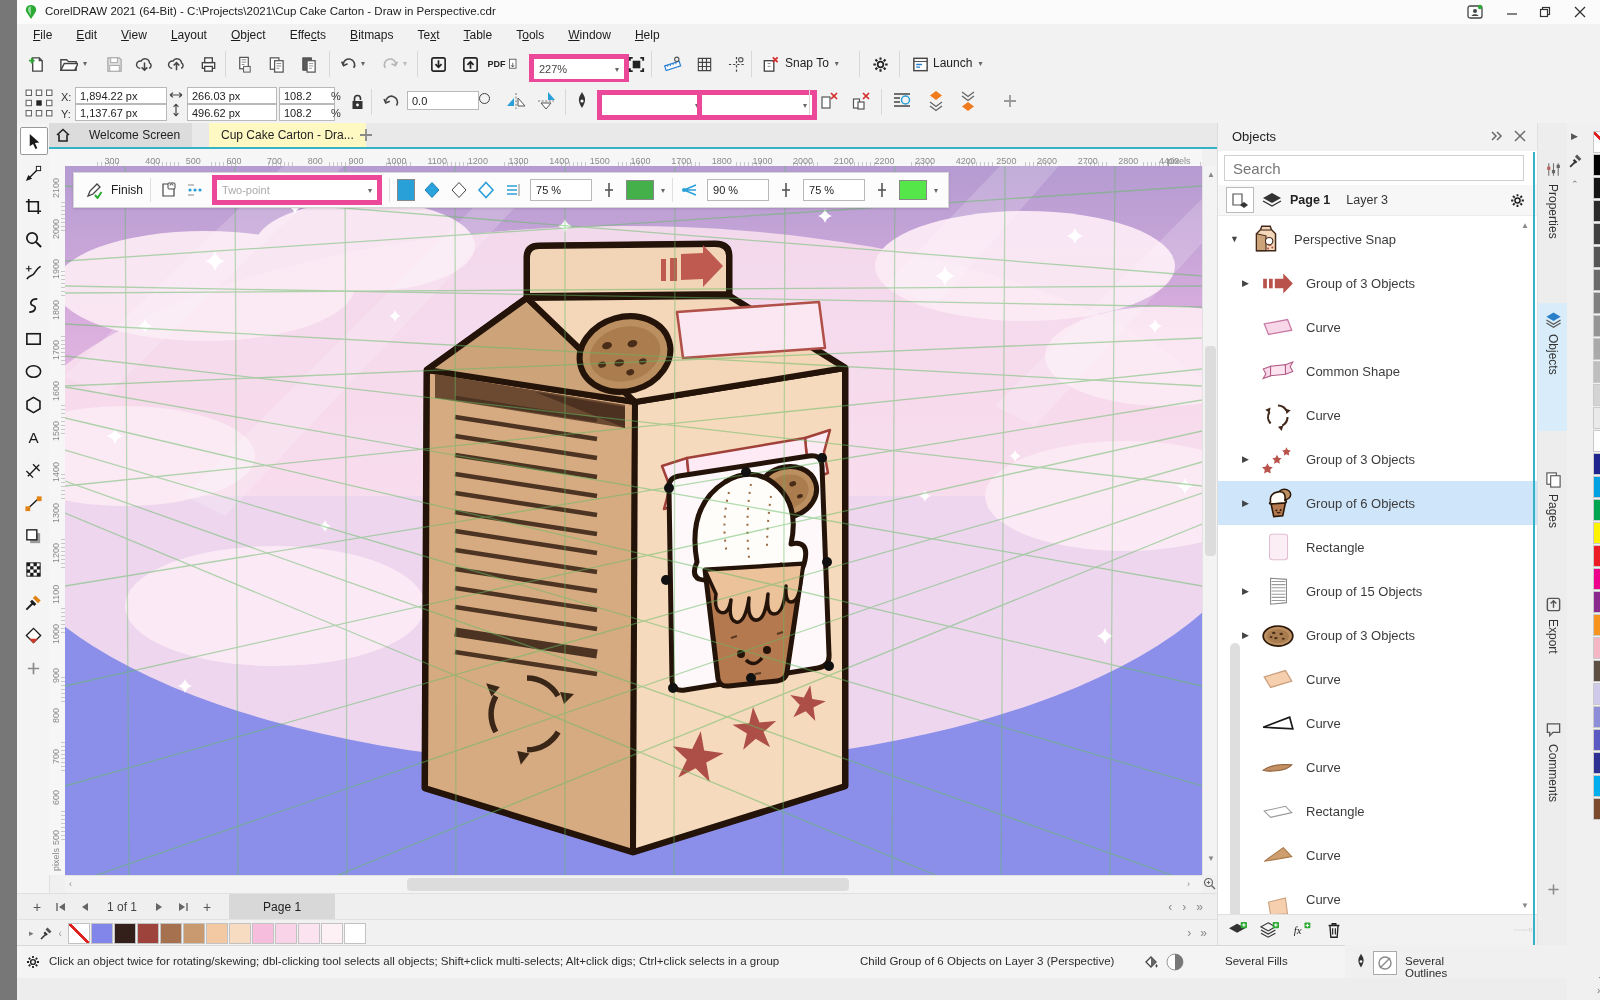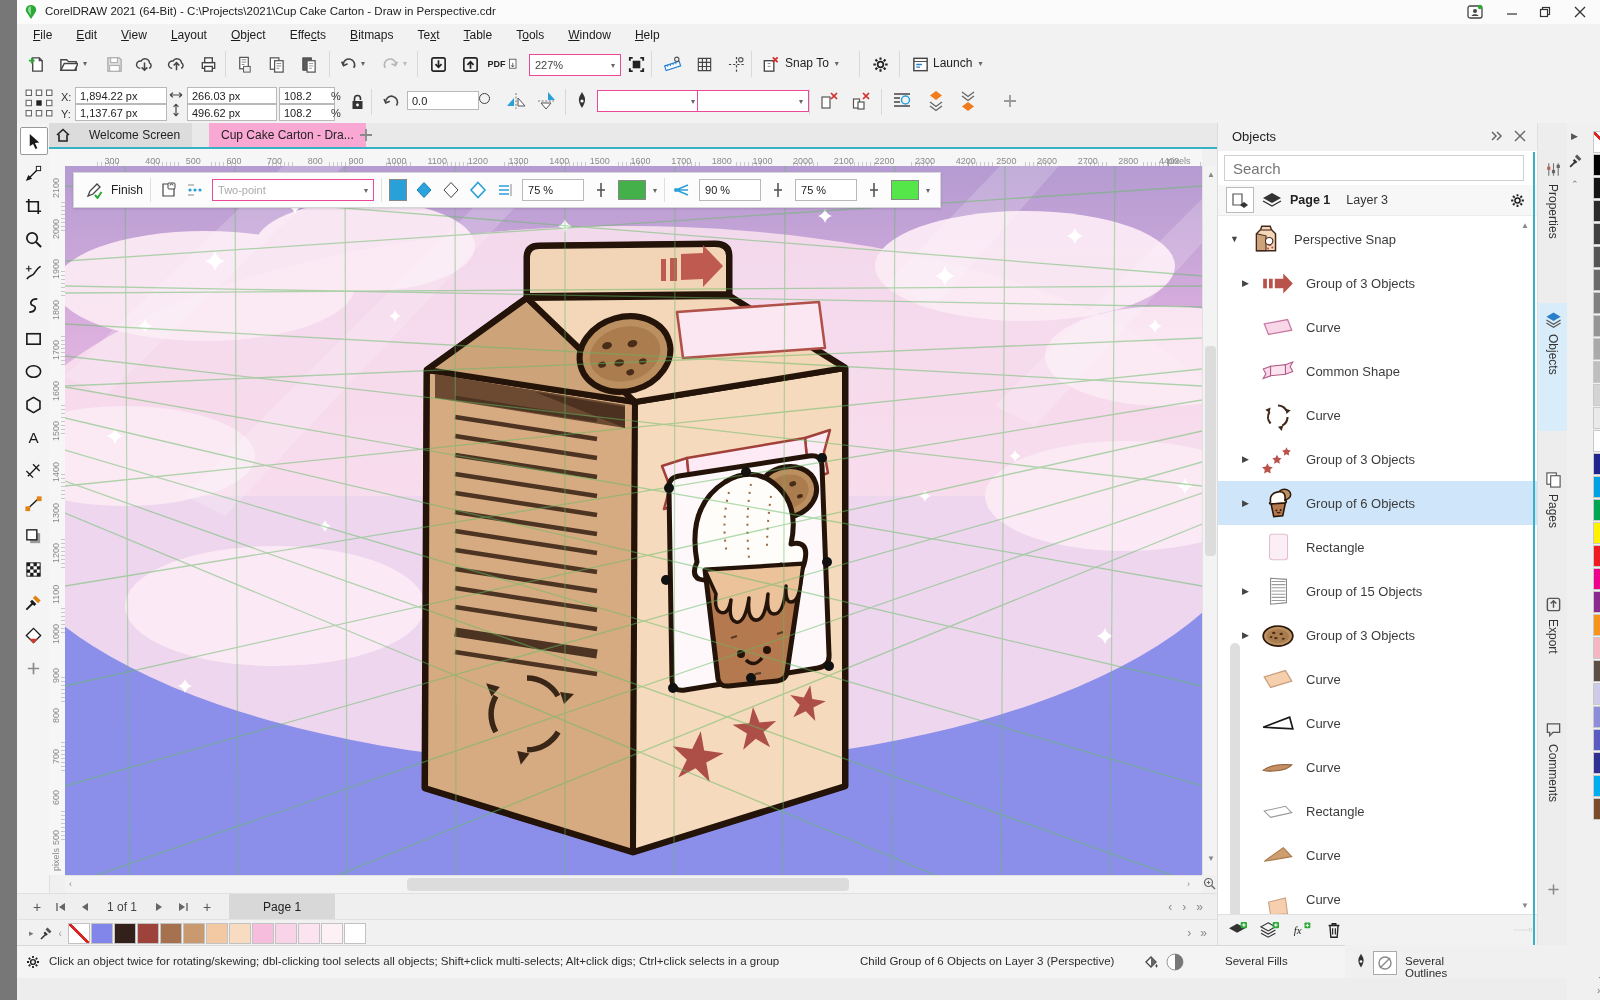--- a/index.html
+++ b/index.html
@@ -16,21 +16,21 @@
   .mitem u{text-decoration:underline;}
   
   .toolbar{position:absolute;left:0;top:46px;width:1600px;height:36px;background:#f2f2f2;border-bottom:1px solid #dcdcdc;}
   .propbar{position:absolute;left:0;top:82px;width:1600px;height:41px;background:#f2f2f2;border-bottom:1px solid #d4d4d4;}
   .tbtn{position:absolute;top:6px;width:26px;height:24px;display:flex;align-items:center;justify-content:center;}
   .tbtn svg{width:19px;height:19px;}
   .caret{font-size:8px;color:#666;}
   .vsep{position:absolute;top:5px;width:1px;height:26px;background:#d8d8d8;}
   .fld{position:absolute;background:#fff;border:1px solid #b9b9b9;font-size:11px;color:#222;display:flex;align-items:center;padding:0 4px;}
   .plab{position:absolute;font-size:11px;color:#333;}
-  .ddbox{position:absolute;background:#fff;border:1px solid #ec4899;height:20px;display:flex;align-items:center;font-size:11px;color:#444;padding:0 5px;}
+  .ddbox{position:absolute;background:#fff;border:5px solid #ec4899;height:20px;display:flex;align-items:center;font-size:11px;color:#444;padding:0 5px;}
   .ddbox .caret{margin-left:auto;}
   
   .tabbar{position:absolute;left:32px;top:123px;width:1168px;height:24px;background:#e9e9e9;}
   .dtab{position:absolute;top:0;height:24px;display:flex;align-items:center;padding:0 12px;font-size:12px;color:#222;background:#dcdcdc;}
   .tealline{position:absolute;left:32px;top:147px;width:1168px;height:2px;background:#35b2c6;}
   .hruler{position:absolute;left:48px;top:149px;width:1137px;height:17px;background:
       repeating-linear-gradient(to right,transparent 0 3.6px,#c8c8c8 3.6px 4.07px) left bottom/100% 4px no-repeat,#f6f6f6;border-bottom:1px solid #d9d9d9;}
   .hlab{position:absolute;top:7px;width:32px;text-align:center;font-size:9px;color:#8a8a8a;}
   .vruler{position:absolute;left:32px;top:166px;width:16px;height:709px;background:
       repeating-linear-gradient(to bottom,transparent 0 3.6px,#c8c8c8 3.6px 4.06px) right top/4px 100% no-repeat,#f6f6f6;border-right:1px solid #d9d9d9;}
@@ -544,21 +544,21 @@
 
   <div class="tabbar">
     <div class="dtab" style="left:0;width:28px;padding:0;justify-content:center">
       <svg width="14" height="14" viewBox="0 0 14 14">
           <path d="M1 7 L7 1.5 L13 7 M3 6.5 V13 h8 V6.5" fill="none" stroke="#222" stroke-width="1.6"></path>
         </svg>
     </div>
     <div class="dtab" style="left:28px">
         <span>Welcome Screen</span>
       </div>
-    <div class="dtab" style="left:160px;background:#f9a8d4">
+    <div class="dtab" style="left:160px;background:#fef9c3">
         <span>Cup Cake Carton - Dra...</span>
       </div>
     <div class="abs" style="left:310px;top:5px">
         <svg width="14" height="14" viewBox="0 0 14 14">
           <path d="M7 1 v12 M1 7 h12" stroke="#8a8a8a" stroke-width="1.8"></path>
         </svg>
       </div>
   </div>
   <div class="tealline"></div>
   <div class="rulercorner"></div>

